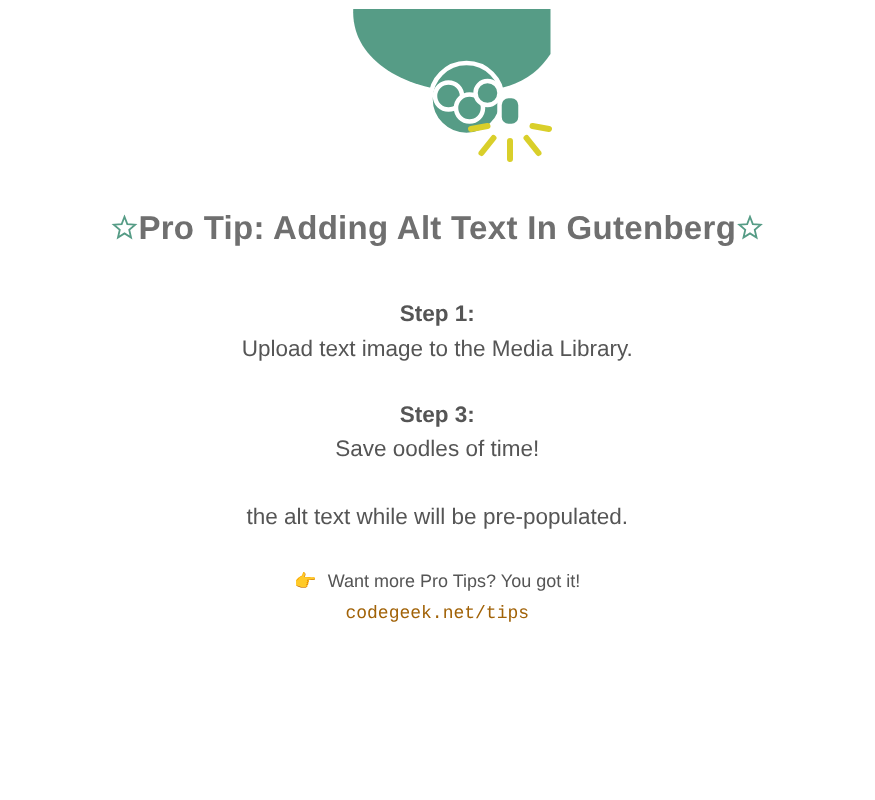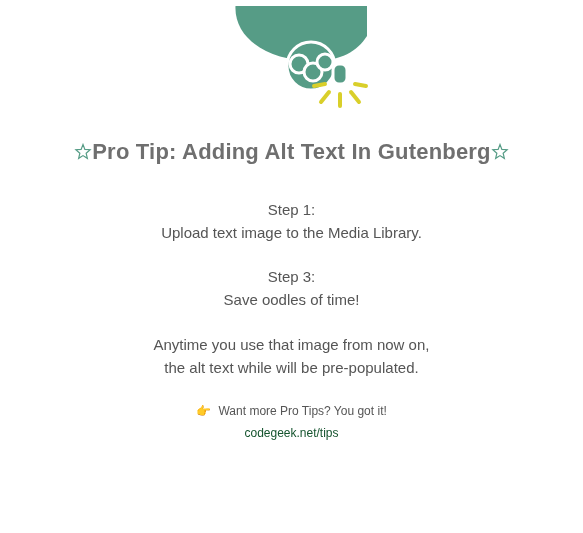--- a/index.html
+++ b/index.html
@@ -29,29 +29,30 @@
     justify-content: center;
   }
   .star { color: #569c86; display: inline-flex; }
   .steps {
     margin-top: 34px;
     font-size: 15px;
     line-height: 1.5;
     color: #555;
   }
   .step { margin-bottom: 22px; }
-  .step-label { font-weight: 400; }
+  .step-label { font-weight: 700; }
   .note { margin-top: 6px; margin-bottom: 22px; font-size: 15px; line-height: 1.55; }
   .cta { font-size: 12px; }
   .cta .emoji { margin-right: 4px; }
   .link {
-    color: #14532d;
+    color: #a16207;
     text-decoration: none;
     display: inline-block;
     margin-top: 4px;
+    font-family: Liberation Mono, monospace;
   }
 </style>
 </head>
 <body>
 
 <div class="logo-wrap">
   <svg width="170" height="115" viewBox="0 0 170 115">
 
     <path d="M 30 -10 C 20 30, 60 55, 105 55 C 135 55, 150 45, 160 30 L 160 -10 Z" fill="#569c86"></path>
 
@@ -92,21 +93,20 @@
   <div class="step">
     <div class="step-label">Step 1:</div>
     <div>Upload text image to the Media Library.</div>
   </div>
   <div class="step">
     <div class="step-label">Step 3:</div>
     <div>Save oodles of time!</div>
   </div>
 
   <div class="note">
-    <div>Anytime you use that image from now on,</div>
     <div>the alt text while will be pre-populated.</div>
   </div>
 
   <div class="cta">
     <span class="emoji">👉</span>
     <span>Want more Pro Tips? You got it!</span><br>
     <a class="link" href="#">codegeek.net/tips</a>
   </div>
 </div>
 

